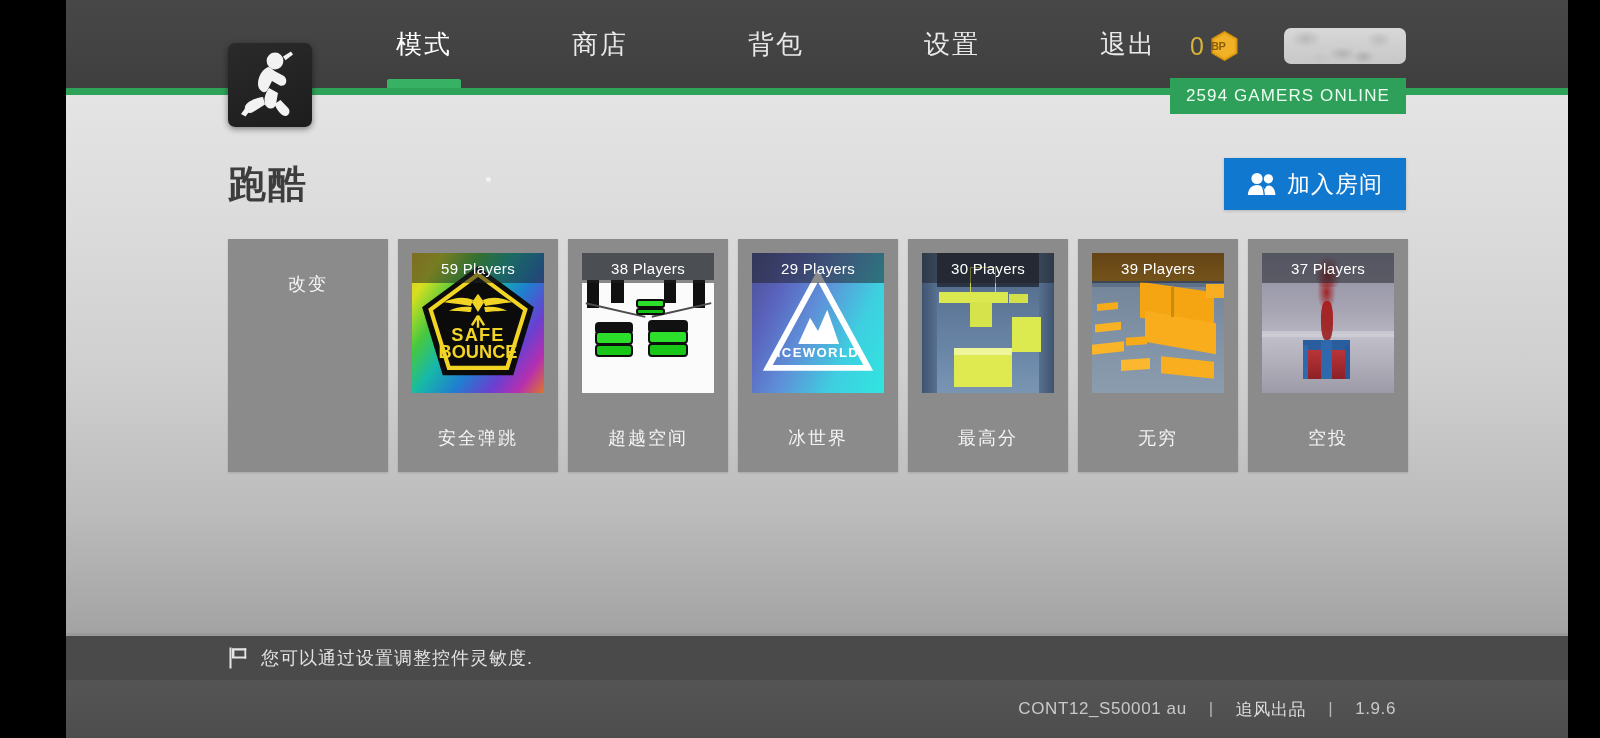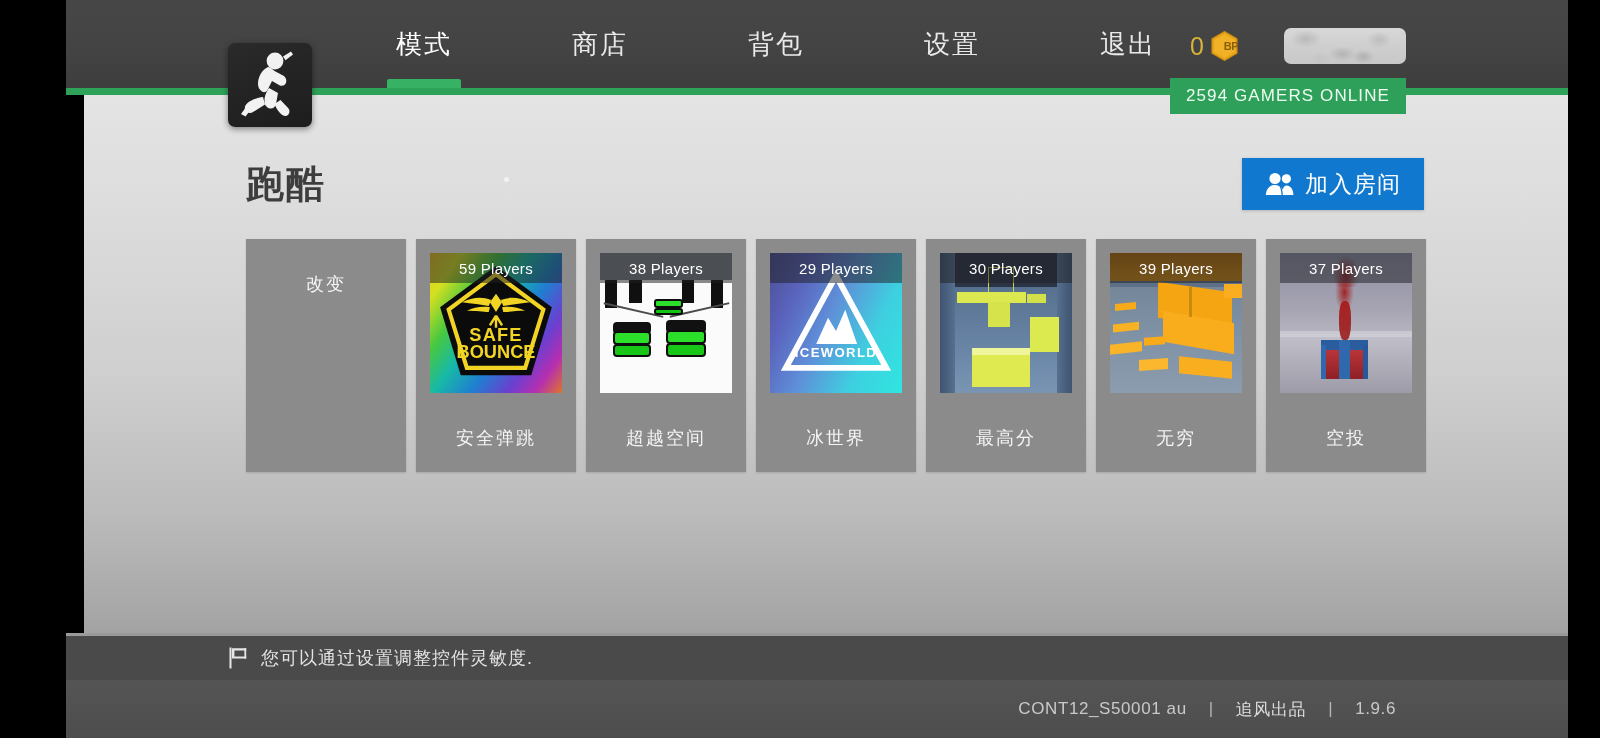--- a/index.html
+++ b/index.html
@@ -48,21 +48,21 @@
   }
 
   
   .currency {
     position:absolute; right:330px; top:30px; height:32px;
     display:flex; align-items:center; gap:7px;
   }
   .currency-value { color:#d6b33a; font-size:25px; line-height:1; }
   .coin {
     width:27px; height:30px; position:relative; display:flex;
-    align-items:center; justify-content:flex-end;
+    align-items:center; justify-content:flex-start;
   }
   .coin .hexwrap { position:absolute; inset:0; }
   .coin-label {
     position:relative; z-index:2; color:#8a5f09;
     font-size:11px; font-weight:bold; letter-spacing:-.5px;
   }
 
   .nameplate {
     position:absolute; right:162px; top:28px; width:122px; height:36px;
     border-radius:7px; overflow:hidden;
@@ -77,21 +77,21 @@
 
   .online-banner {
     position:absolute; right:162px; top:78px; width:236px; height:36px;
     background:#2fa05a; color:#ecfdf2; z-index:14;
     display:flex; align-items:center; justify-content:center;
     font-size:17px; letter-spacing:1.1px;
   }
 
   
   .content {
-    position:absolute; left:18px; top:95px; width:1502px; height:538px;
+    position:absolute; left:0; top:95px; width:1502px; height:538px;
     background:linear-gradient(180deg,#e4e4e4 0%, #dcdcdc 22%, #cfcfcf 52%, #bbbbbb 78%, #a3a3a3 100%);
   }
   .page-title {
     position:absolute; left:162px; top:70px;
     font-size:38px; color:#3d3d3d; letter-spacing:2px; line-height:1;
   }
   .speck { position:absolute; border-radius:50%; background:rgba(255,255,255,.62); }
 
   .join-btn {
     position:absolute; right:162px; top:63px; width:182px; height:52px;

